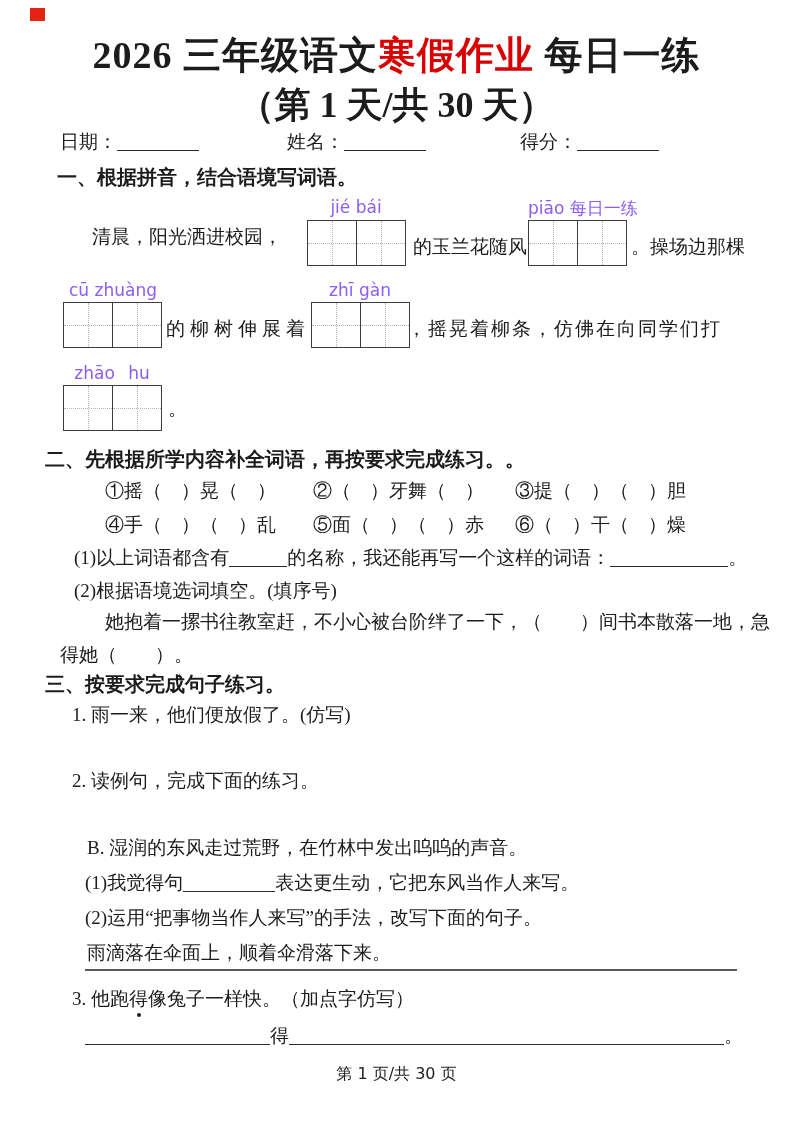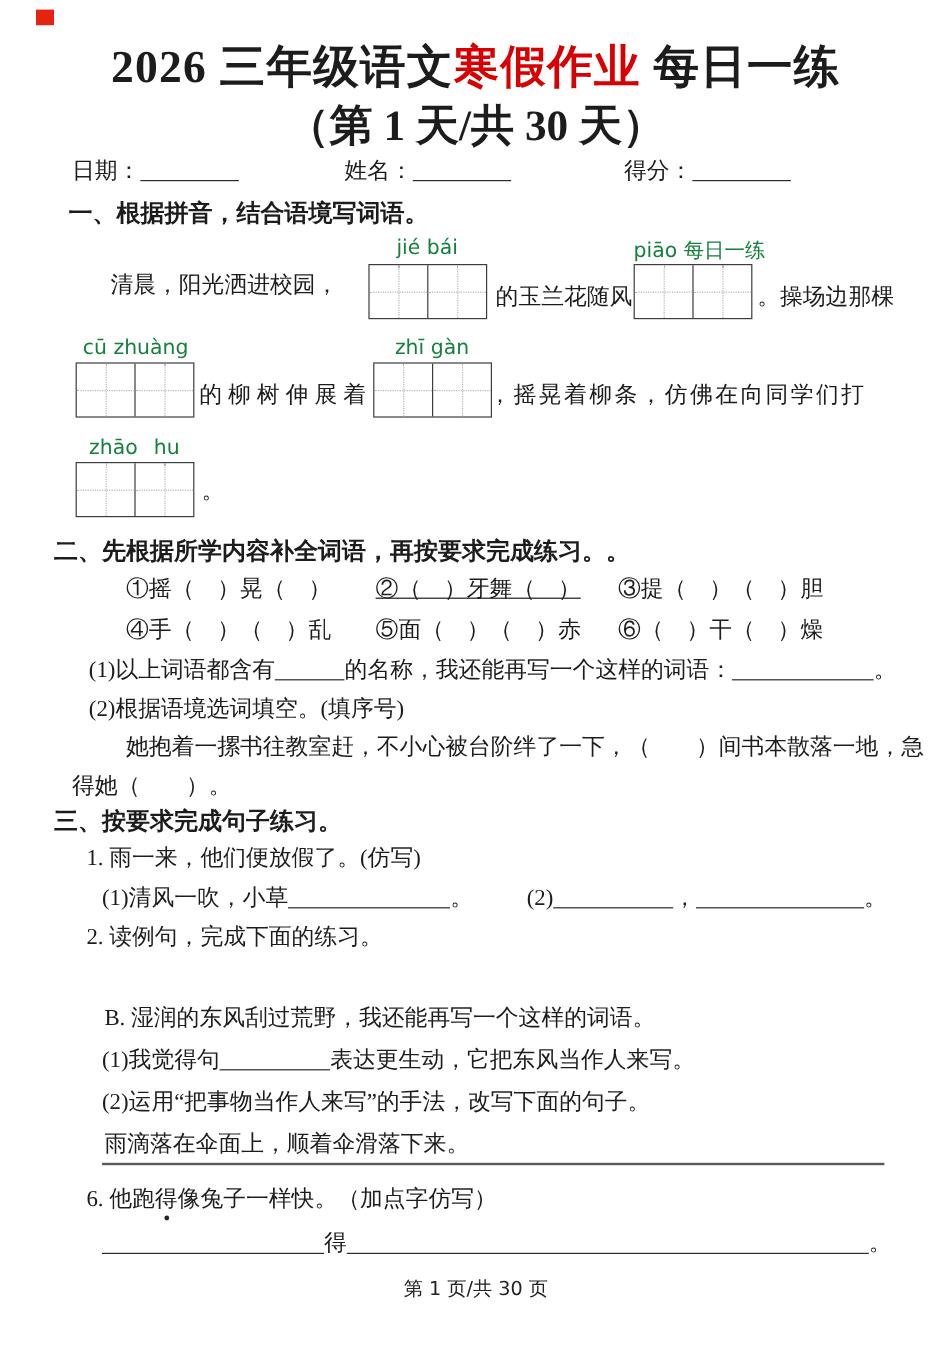--- a/index.html
+++ b/index.html
@@ -8,21 +8,21 @@
   .abs{position:absolute;white-space:nowrap;}
   .red-square{position:absolute;left:30px;top:8px;width:15px;height:13px;background:#e42312;}
   .title{left:0;top:30px;width:793px;text-align:center;font-size:38px;font-weight:bold;letter-spacing:1px;}
   .title .hl{color:#d80000;}
   .subtitle{left:0;top:81px;width:793px;text-align:center;font-size:36px;font-weight:bold;}
   .info{top:129px;font-size:19px;}
   .bl{display:inline-block;border-bottom:1.6px solid #2a2a2a;height:16px;vertical-align:-3px;}
   .heading{font-size:20px;font-weight:bold;}
   .body19{font-size:19px;}
   .pinyin{position:absolute;font-family:"DejaVu Sans","Liberation Sans",sans-serif;
-          font-size:17px;text-align:center;white-space:nowrap;color:#15803d;}
+          font-size:17px;text-align:center;white-space:nowrap;color:#8b5cf6;}
   .wgrid{position:absolute;display:flex;border:1.6px solid #3d3d3d;background:#fff;}
   .wgrid .cell{width:48px;height:44px;position:relative;border-right:1.4px solid #3d3d3d;}
   .wgrid .cell:last-child{border-right:none;}
   .wgrid .cell::before{content:'';position:absolute;left:50%;top:0;bottom:0;border-left:1px dotted #b5b5b5;}
   .wgrid .cell::after{content:'';position:absolute;top:50%;left:0;right:0;border-top:1px dotted #b5b5b5;}
   .ls5{letter-spacing:5px;}
   .ls2{letter-spacing:2px;}
   .rule{position:absolute;border-top:2px solid #5a5a5a;}
   .dotchar{position:relative;display:inline-block;}
   .dotchar::after{content:'';position:absolute;left:50%;bottom:-5px;width:4px;height:4px;
@@ -86,57 +86,53 @@
   <div class="wgrid" style="left:63px;top:385px;">
       <div class="cell"></div>
       <div class="cell"></div>
     </div>
   <div class="abs body19" style="left:168px;top:396px;">。</div>
 
   <div class="abs heading" style="left:45px;top:446px;">二、先根据所学内容补全词语，再按要求完成练习。。</div>
 
   <div class="abs body19" style="left:0;top:478px;width:793px;">
     <span class="abs" style="left:105px;">①摇（　）晃（　）</span>
-    <span class="abs" style="left:313px;text-decoration:underline;">②（　）牙舞（　）</span>
+    <span class="abs" style="left:313px;">②（　）牙舞（　）</span>
     <span class="abs" style="left:515px;">③提（　）（　）胆</span>
   </div>
   <div class="abs body19" style="left:0;top:512px;width:793px;">
     <span class="abs" style="left:105px;">④手（　）（　）乱</span>
     <span class="abs" style="left:313px;">⑤面（　）（　）赤</span>
     <span class="abs" style="left:515px;">⑥（　）干（　）燥</span>
   </div>
 
   <div class="abs body19" style="left:74px;top:545px;">
     <span>(1)以上词语都含有</span><span class="bl" style="width:58px;"></span><span>的名称，我还能再写一个这样的词语：</span><span class="bl" style="width:118px;"></span><span>。</span>
   </div>
   <div class="abs body19" style="left:74px;top:578px;">(2)根据语境选词填空。(填序号)</div>
   <div class="abs body19" style="left:105px;top:609px;">她抱着一摞书往教室赶，不小心被台阶绊了一下，（　　）间书本散落一地，急</div>
   <div class="abs body19" style="left:60px;top:642px;">得她（　　）。</div>
 
   <div class="abs heading" style="left:45px;top:671px;">三、按要求完成句子练习。</div>
 
   <div class="abs body19" style="left:72px;top:702px;">1. 雨一来，他们便放假了。(仿写)</div>
-  <div class="abs body19" style="left:85px;top:735px;">
-    <span><span>(1)清风一吹，小草</span><span class="bl" style="width:135px;"></span><span>。</span></span>
-    <span style="margin-left:40px;"><span>(2)</span><span class="bl" style="width:100px;"></span><span>，</span><span class="bl" style="width:140px;"></span><span>。</span></span>
-  </div>
 
   <div class="abs body19" style="left:72px;top:768px;">2. 读例句，完成下面的练习。</div>
-  <div class="abs body19" style="left:87px;top:835px;">B. 湿润的东风刮过荒野，我还能再写一个这样的词语。</div>
+  <div class="abs body19" style="left:87px;top:835px;">B. 湿润的东风走过荒野，在竹林中发出呜呜的声音。</div>
 
   <div class="abs body19" style="left:85px;top:870px;">
     <span>(1)我觉得句</span><span class="bl" style="width:92px;"></span><span>表达更生动，它把东风当作人来写。</span>
   </div>
   <div class="abs body19" style="left:85px;top:905px;">(2)运用“把事物当作人来写”的手法，改写下面的句子。</div>
   <div class="abs body19" style="left:87px;top:940px;">雨滴落在伞面上，顺着伞滑落下来。</div>
 
   <div class="rule" style="left:85px;top:969px;width:652px;"></div>
 
   <div class="abs body19" style="left:72px;top:986px;">
-    <span>6. 他跑</span><span class="dotchar">得</span><span>像兔子一样快。（加点字仿写）</span>
+    <span>3. 他跑</span><span class="dotchar">得</span><span>像兔子一样快。（加点字仿写）</span>
   </div>
   <div class="abs body19" style="left:85px;top:1023px;">
     <span class="bl" style="width:185px;"></span><span>得</span><span class="bl" style="width:435px;"></span><span>。</span>
   </div>
 
   <div class="abs footer">第 1 页/共 30 页</div>
 
 </div>
 
 </body></html>

